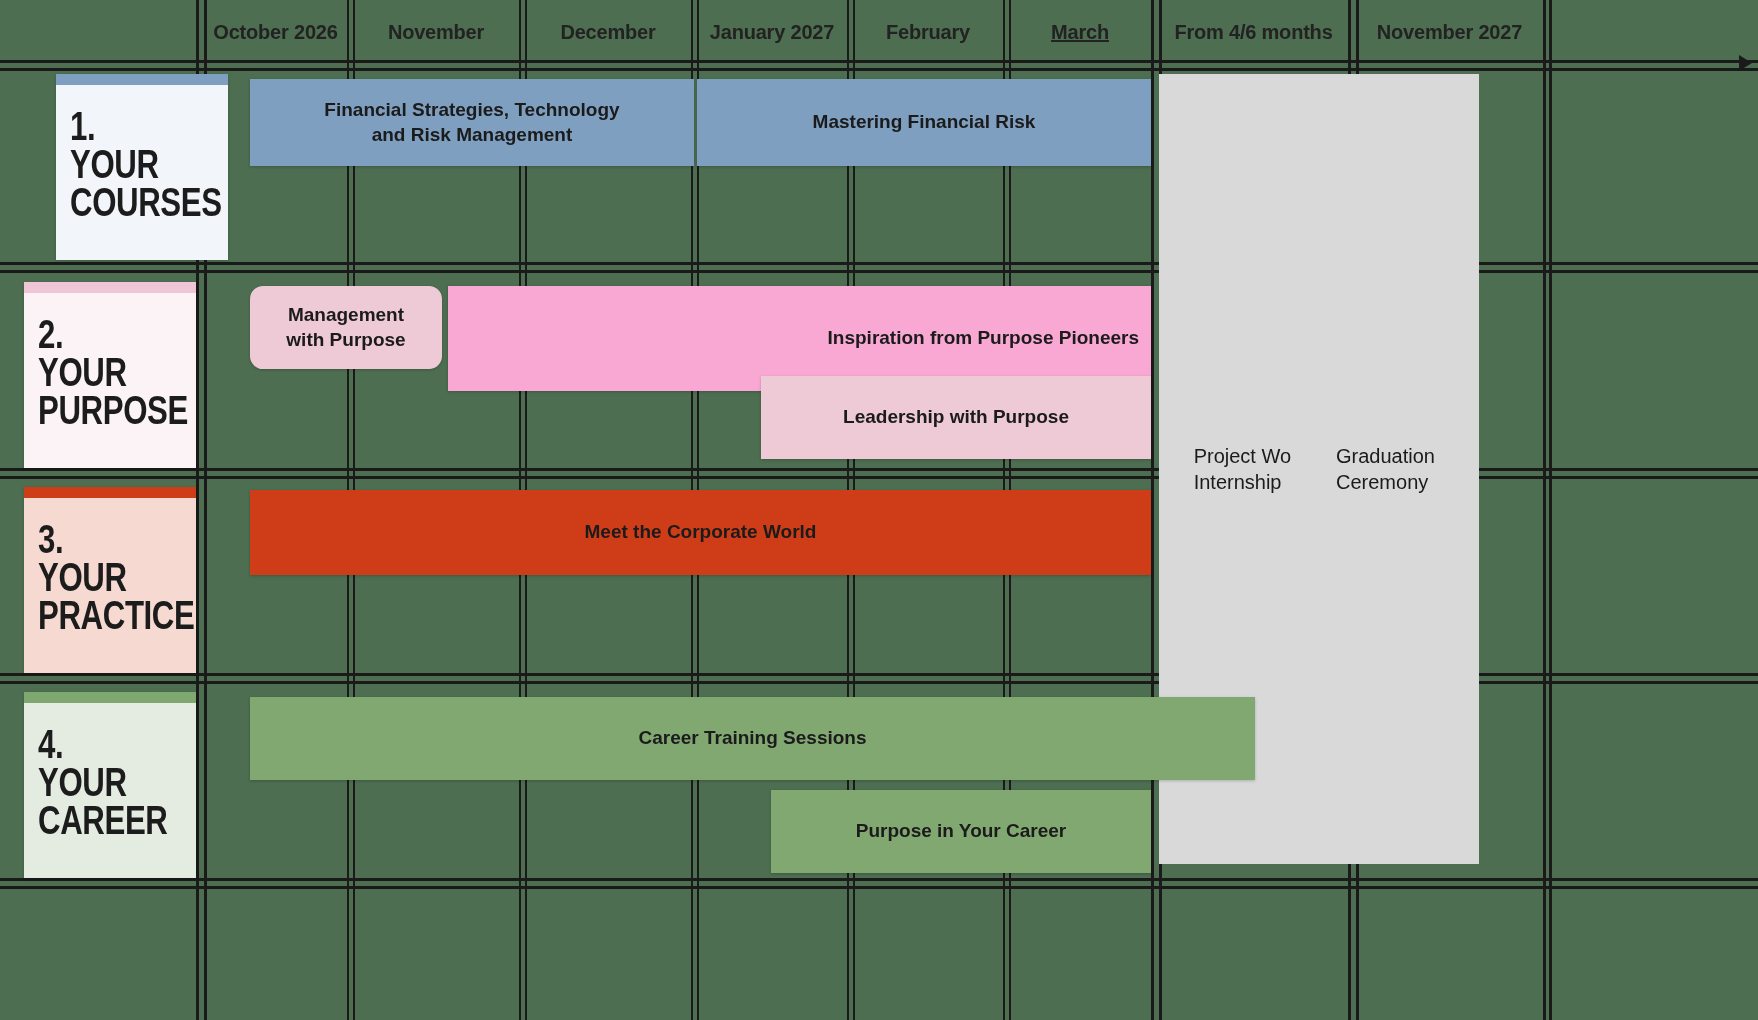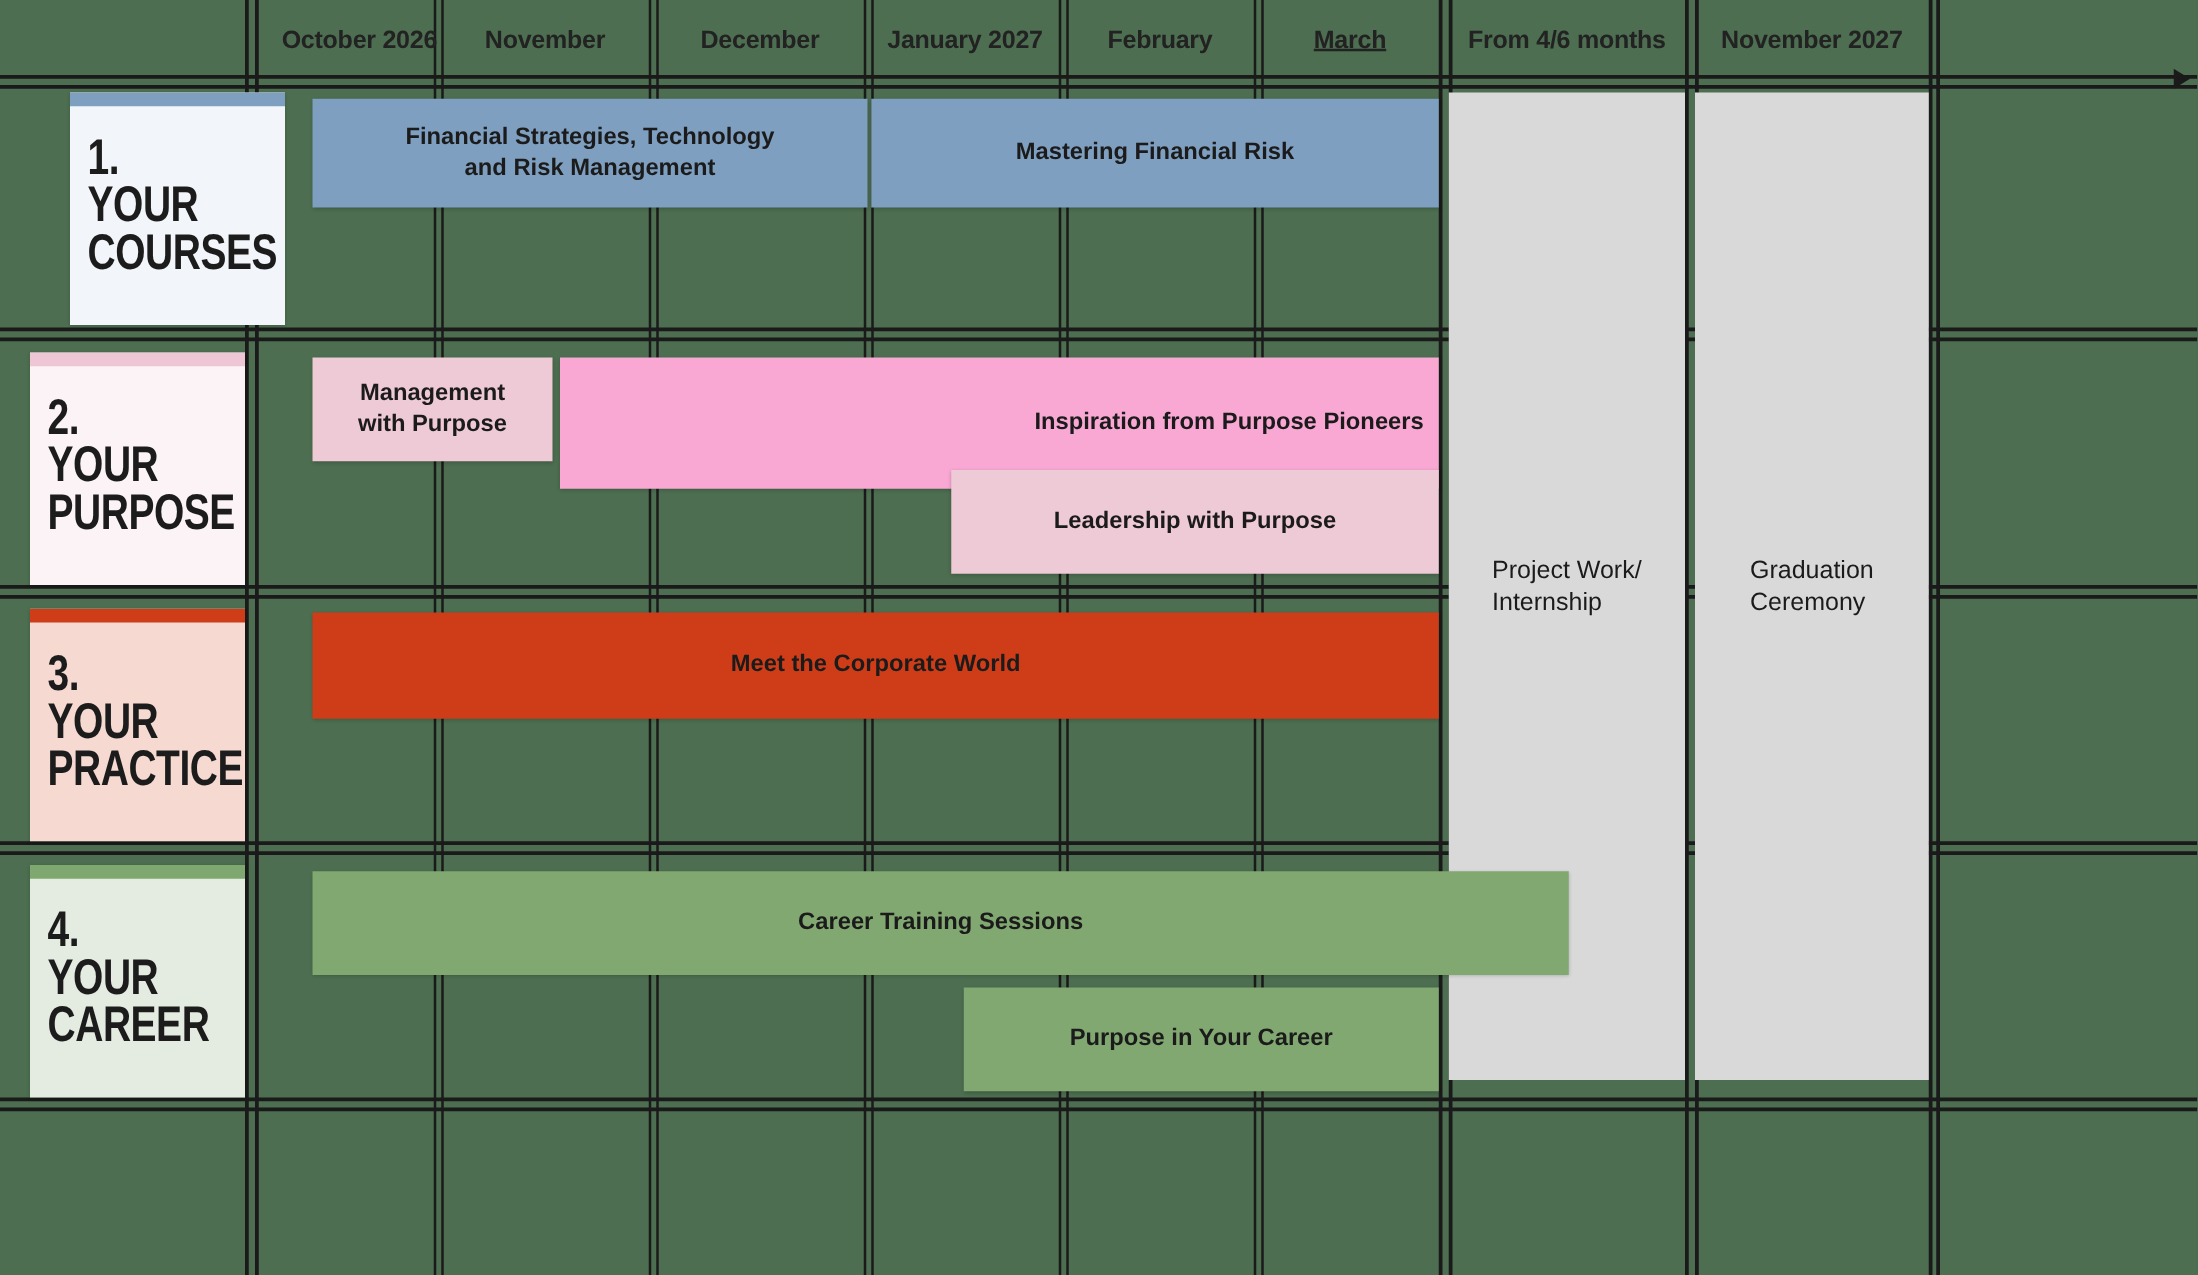--- a/index.html
+++ b/index.html
@@ -165,36 +165,36 @@
 
   <div class="vline" style="left:1151px;"></div>
   <div class="vline" style="left:1159px;"></div>
 
   <div class="vline" style="left:1348px;"></div>
   <div class="vline" style="left:1356px;"></div>
 
   <div class="vline" style="left:1543px;"></div>
   <div class="vline" style="left:1549px;"></div>
 
-  <div class="hdr-cell" style="left:204px; width:143px;padding-left:12px;">October 2026</div>
+  <div class="hdr-cell" style="left:204px; width:143px;">October 2026</div>
   <div class="hdr-cell" style="left:353px; width:166px;">November</div>
   <div class="hdr-cell" style="left:525px; width:166px;">December</div>
   <div class="hdr-cell" style="left:697px; width:150px;">January 2027</div>
   <div class="hdr-cell" style="left:853px; width:150px;">February</div>
   <div class="hdr-cell" style="left:1009px; width:142px;text-decoration:underline;">March</div>
   <div class="hdr-cell" style="left:1159px; width:189px;">From 4/6 months</div>
   <div class="hdr-cell" style="left:1356px; width:187px;">November 2027</div>
 
   <div class="axis-arrow"></div>
 
   <div class="panel" style="left:1159px; top:74px; width:189px; height:790px; background:#d9d9d9;">
     <span>Project Work/
 Internship</span>
   </div>
-  <div class="panel" style="left:1356px; top:74px; width:187px; height:790px; background:#d9d9d9;">
+  <div class="panel" style="left:1292px; top:74px; width:187px; height:790px; background:#d9d9d9;">
     <span>Graduation
 Ceremony</span>
   </div>
 
   <div class="cat-card" style="top:74px; height:186px; background:#f2f6fa;margin-left:32px;">
     <div class="cat-accent" style="background:#7e9fc0;"></div>
     <div class="cat-label">1. YOUR
 COURSES</div>
   </div>
 
@@ -217,21 +217,21 @@
   </div>
 
   <div class="bar" style="left:250px; top:79px; width:444px; height:87px; background:#7e9fc0;">
     <span>Financial Strategies, Technology
 and Risk Management</span>
   </div>
   <div class="bar" style="left:697px; top:79px; width:454px; height:87px; background:#7e9fc0;">
     <span>Mastering Financial Risk</span>
   </div>
 
-  <div class="bar" style="left:250px; top:286px; width:192px; height:83px; background:#eec9d6;">
+  <div class="bar" style="left:250px; top:286px; width:192px; height:83px; background:#eec9d6;border-radius:13px;">
     <span>Management
 with Purpose</span>
   </div>
   <div class="bar" style="left:448px; top:286px; width:703px; height:105px; background:#f9a8d4;justify-content:flex-end;">
     <span>Inspiration from Purpose Pioneers</span>
   </div>
   <div class="bar" style="left:761px; top:376px; width:390px; height:83px; background:#eec9d6;">
     <span>Leadership with Purpose</span>
   </div>
 

